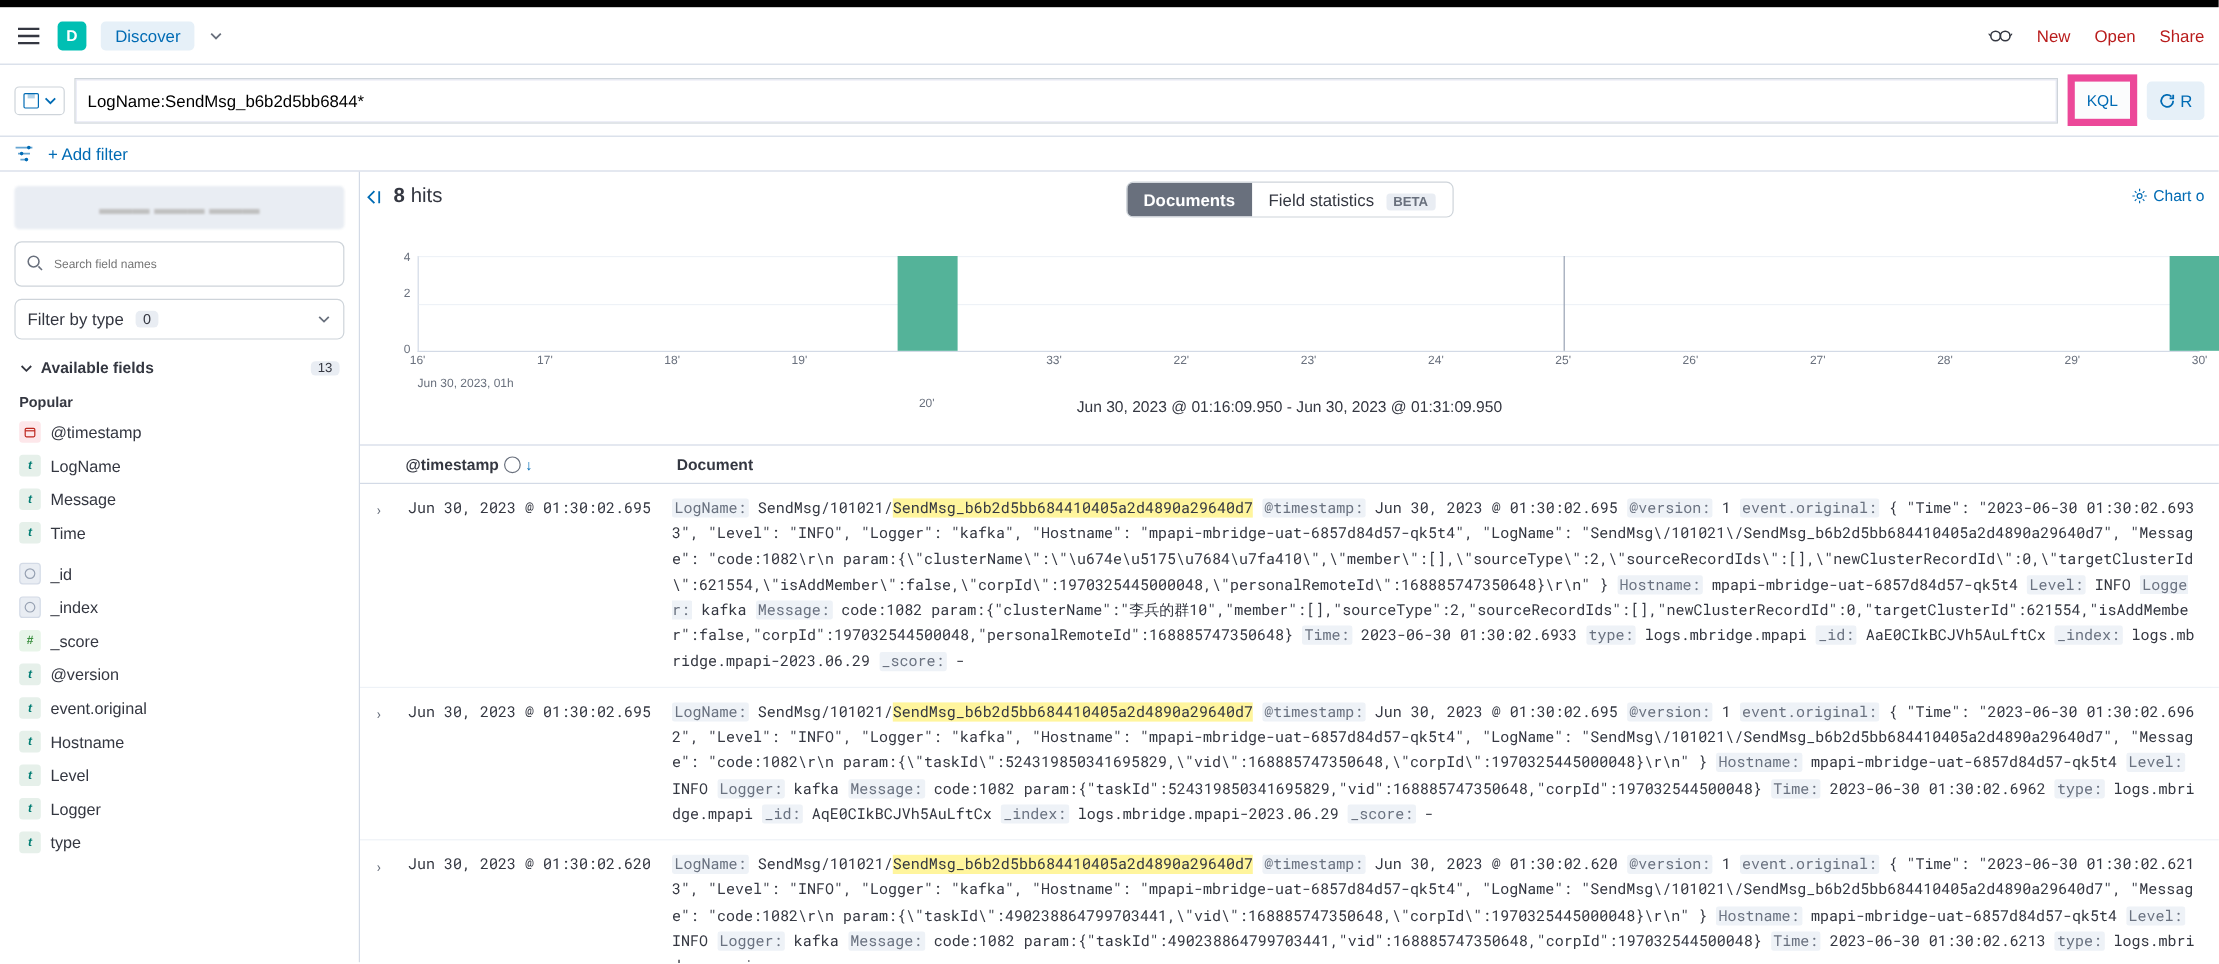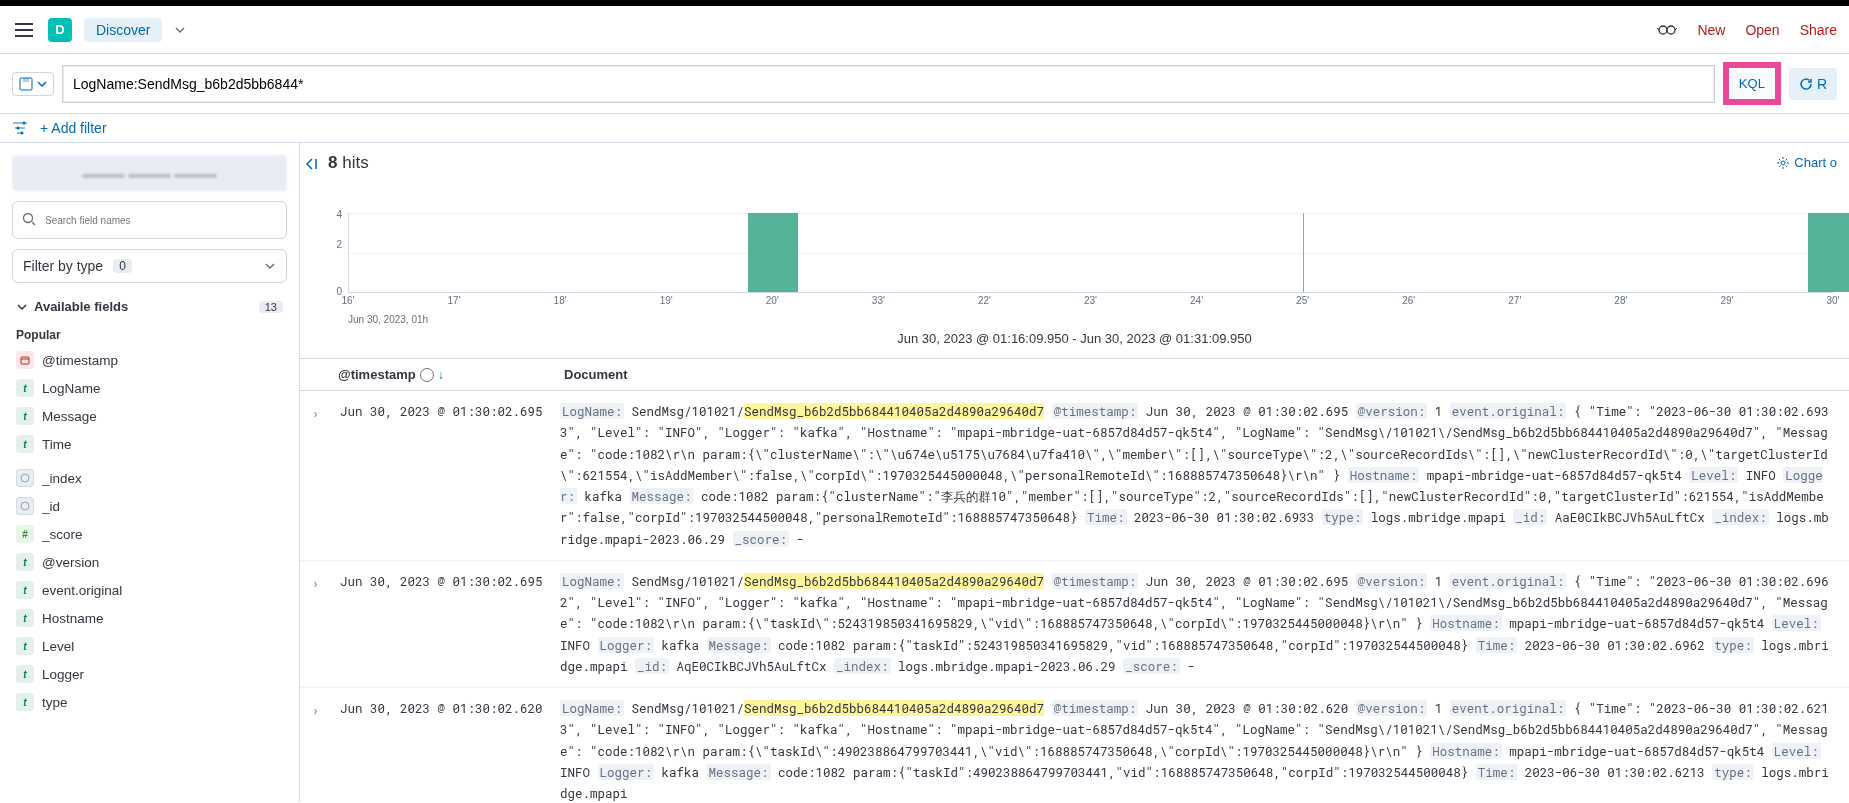--- a/index.html
+++ b/index.html
@@ -56,21 +56,21 @@
   .histogram { position:relative; height:100px; margin:36px 16px 0 28px; }
   .hist-axis-y { position:absolute; left:0; top:0; bottom:20px; width:16px; font-size:10px; color:#69707d; }
   .hist-axis-y div { position:absolute; right:2px; }
   .hist-plot { position:absolute; left:20px; right:0; top:0; bottom:20px; border-left:1px solid #d3dae6; border-bottom:1px solid #d3dae6; }
   .grid-line { position:absolute; left:0; right:0; border-top:1px solid #eef2f7; }
   .bar { position:absolute; bottom:0; width:50px; background:#54b399; }
   .sep-line { position:absolute; top:0; bottom:0; border-left:1px solid #98a2b3; }
   .hist-axis-x { position:absolute; left:20px; right:0; bottom:0; height:20px; font-size:10px; color:#69707d; }
   .hist-axis-x span { position:absolute; top:2px; transform:translateX(-50%); }
   .hist-subcap { position:absolute; left:20px; bottom:-12px; font-size:10px; color:#69707d; }
-  .time-range { text-align:center; font-size:13px; color:#343741; margin:18px 0 12px; }
+  .time-range { text-align:center; font-size:13px; color:#343741; margin:18px 0 24px; }
 
   .table-head { display:flex; border-top:1px solid #d3dae6; border-bottom:1px solid #d3dae6; padding:8px 16px 8px 38px; font-weight:700; font-size:13px; gap:16px; align-items:center; }
   .th-ts { width:210px; display:flex; align-items:center; gap:4px; }
   .sort-arrow { color:#006bb4; font-size:12px; }
   .clock-icon { width:14px; height:14px; border:1px solid #69707d; border-radius:50%; position:relative; }
 
   .row { display:flex; border-bottom:1px solid #eef2f7; padding:10px 16px 10px 12px; gap:10px; font-family: "Roboto Mono", Menlo, Consolas, monospace; font-size:12.5px; line-height:1.7; }
   .row .toggle { width:18px; color:#69707d; font-size:12px; padding-top:2px; cursor:pointer; }
   .row .ts { width:210px; flex-shrink:0; color:#343741; }
   .row .doc { flex:1; color:#343741; word-break:break-all; }
@@ -194,29 +194,29 @@
           <span>Time</span>
         </div>
       </div>
     <div id="other-fields" style="margin-top:6px;">
         <div class="field-row">
           <span class="ftoken tok-id">
             <svg width="10" height="10" viewBox="0 0 10 10">
               <circle cx="5" cy="5" r="4" stroke="#98a2b3" fill="none"></circle>
             </svg>
           </span>
-          <span>_index</span>
+          <span>_id</span>
         </div>
         <div class="field-row">
           <span class="ftoken tok-id">
             <svg width="10" height="10" viewBox="0 0 10 10">
               <circle cx="5" cy="5" r="4" stroke="#98a2b3" fill="none"></circle>
             </svg>
           </span>
-          <span>_id</span>
+          <span>_index</span>
         </div>
         <div class="field-row">
           <span class="ftoken tok-hash">#</span>
           <span>_score</span>
         </div>
         <div class="field-row">
           <span class="ftoken tok-t">t</span>
           <span>@version</span>
         </div>
         <div class="field-row">
@@ -244,20 +244,27 @@
 
   <div class="content">
     <span class="collapse-handle">
       <svg width="14" height="14" viewBox="0 0 14 14">
           <path d="M8 2L3 7l5 5M12 2v10" stroke="#006bb4" fill="none" stroke-width="1.5"></path>
         </svg>
     </span>
     <div class="hits-row">
       <div class="hits">
         <strong>8</strong> <span>hits</span>
+      </div>
+    </div>
+    <div class="tabs-center">
+      <div class="tab active">Documents</div>
+      <div class="tab">
+        <span>Field statistics</span>
+        <span class="beta">BETA</span>
       </div>
     </div>
     <div class="chart-opts">
       <svg width="14" height="14" viewBox="0 0 14 14">
           <circle cx="7" cy="7" r="2" stroke="#006bb4" fill="none"></circle>
           <path d="M7 1v2M7 11v2M1 7h2M11 7h2M3 3l1.4 1.4M9.6 9.6L11 11M11 3L9.6 4.4M4.4 9.6L3 11" stroke="#006bb4"></path>
         </svg>
       <span>Chart o</span>
     </div>
 
@@ -272,21 +279,21 @@
         <div class="grid-line" style="top:50%"></div>
       <div class="bar" style="left: calc(28.5714% - 25px); height: 100%;"></div>
           <div class="sep-line" style="left: 64.2857%;"></div>
           <div class="bar" style="left: calc(100% - 25px); height: 100%;"></div>
         </div>
       <div class="hist-axis-x" id="hist-x">
           <span style="left: 0%;">16'</span>
           <span style="left: 7.14286%;">17'</span>
           <span style="left: 14.2857%;">18'</span>
           <span style="left: 21.4286%;">19'</span>
-          <span style="left: 28.5714%;">20'</span>
+          <span style="left: 28.5714%; margin-top: 36px;">20'</span>
           <span style="left: 35.7143%;">33'</span>
           <span style="left: 42.8571%;">22'</span>
           <span style="left: 50%;">23'</span>
           <span style="left: 57.1429%;">24'</span>
           <span style="left: 64.2857%;">25'</span>
           <span style="left: 71.4286%;">26'</span>
           <span style="left: 78.5714%;">27'</span>
           <span style="left: 85.7143%;">28'</span>
           <span style="left: 92.8571%;">29'</span>
           <span style="left: 100%;">30'</span>

